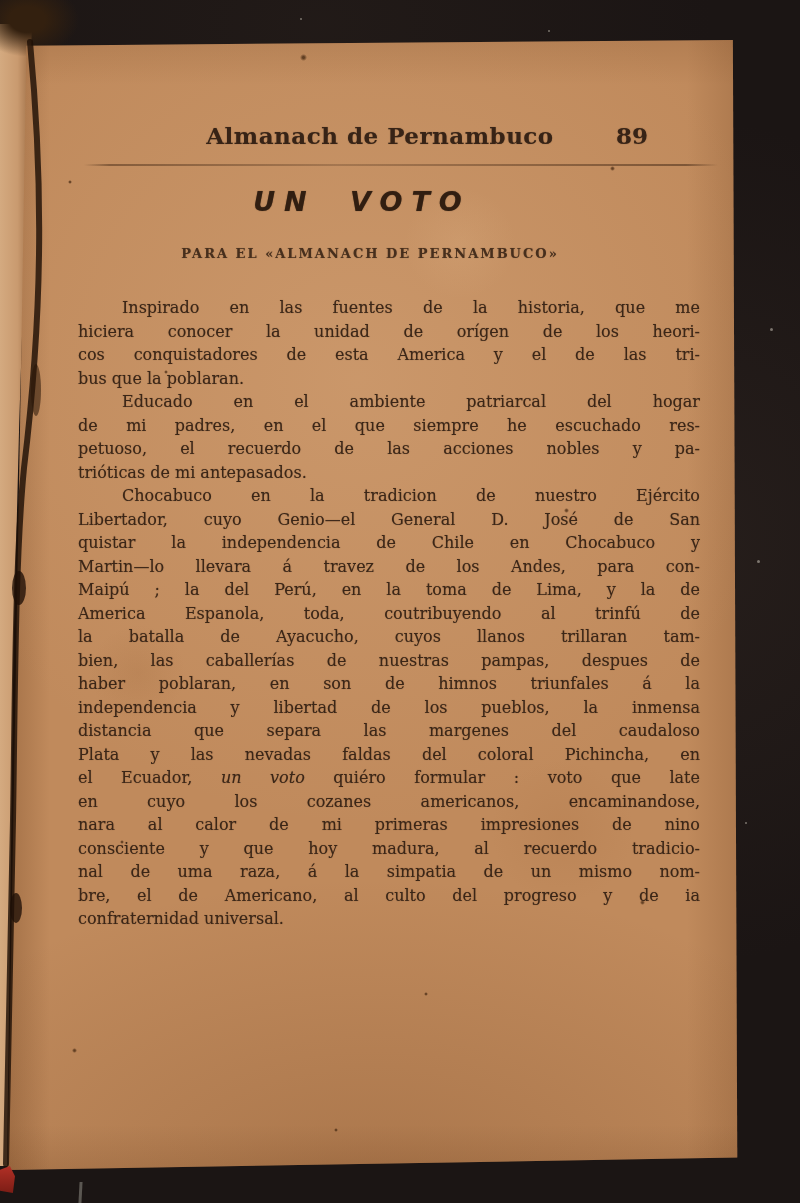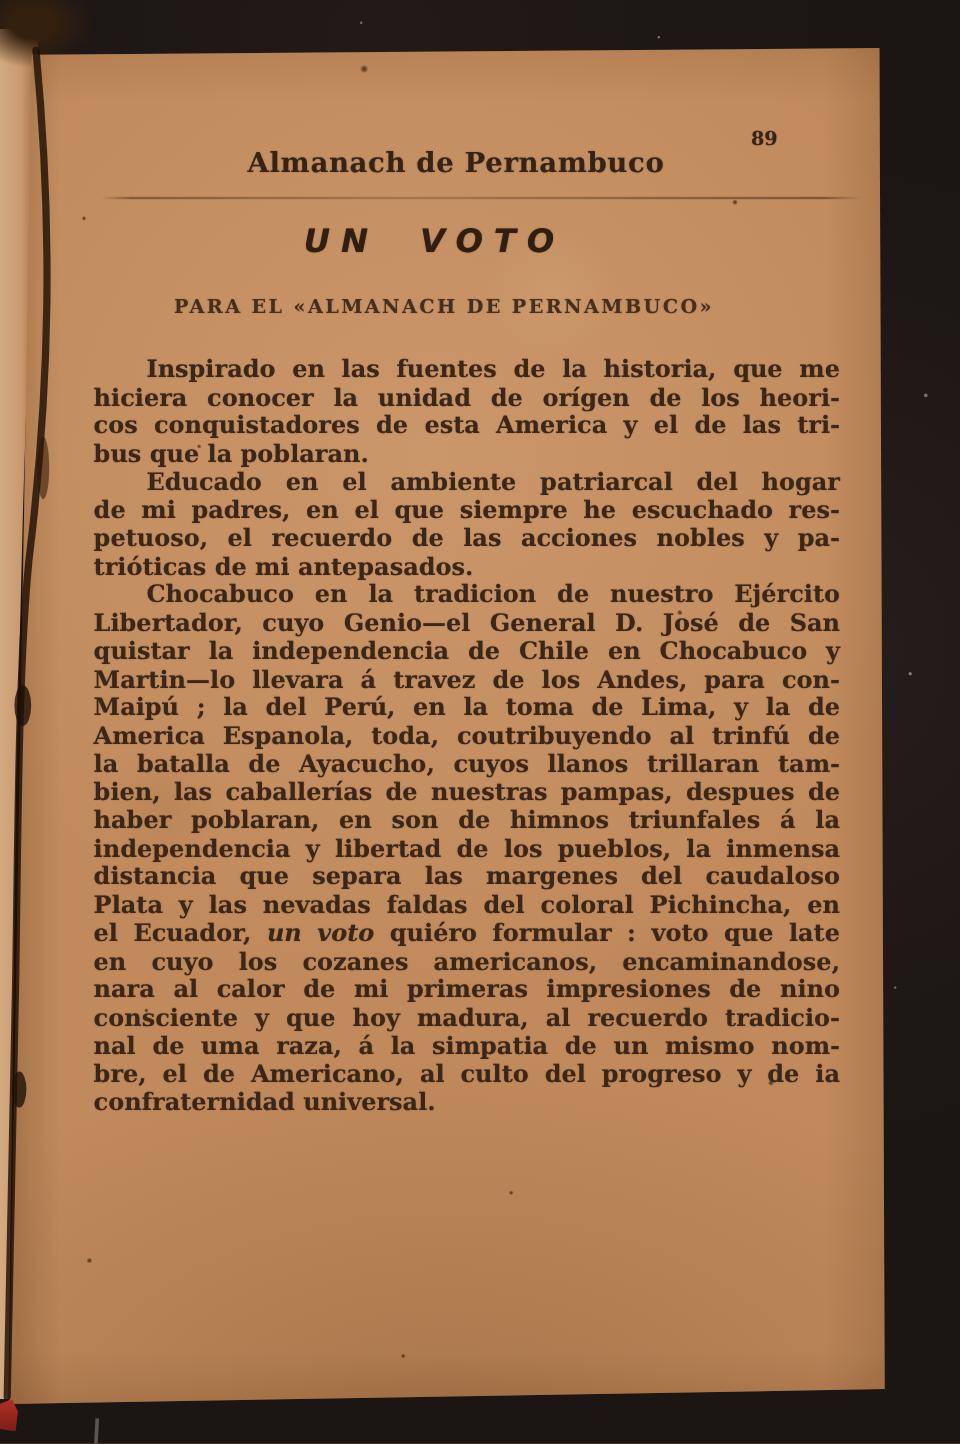--- a/index.html
+++ b/index.html
@@ -41,52 +41,51 @@
       #c08a5c;
   }
   .running-head{
     position:absolute;left:30px;right:14px;top:82px;
     text-align:center;
     font-weight:700;font-size:23px;letter-spacing:.5px;
     color:rgba(50,31,19,.93);
     text-shadow:0 0 1px rgba(50,31,19,.5);
   }
   .page-number{
-    position:absolute;right:90px;top:66px;
-    font-weight:700;font-size:16px;color:rgba(50,31,19,.93);
+    position:absolute;right:90px;top:82px;
+    font-weight:700;font-size:23px;color:rgba(50,31,19,.93);
     text-shadow:0 0 1px rgba(50,31,19,.5);
   }
   .head-rule{
     position:absolute;left:78px;top:124px;width:634px;height:2px;
     background:linear-gradient(90deg,
       rgba(70,42,22,0) 0%, rgba(70,42,22,.50) 4%, rgba(70,42,22,.26) 40%,
       rgba(70,42,22,.42) 68%, rgba(70,42,22,.55) 95%, rgba(70,42,22,0) 100%);
   }
   .article-title{
     position:absolute;left:0;right:20px;top:146px;margin:0;
     text-align:center;
     font-family:"DejaVu Sans",sans-serif;
     font-style:italic;font-weight:900;font-size:27px;
     letter-spacing:9px;word-spacing:16px;
     color:rgba(46,28,16,.95);
     text-shadow:0 0 1px rgba(46,28,16,.65);
   }
   .article-subtitle{
     position:absolute;left:0;right:4px;top:206px;
     text-align:center;
-    font-weight:700;font-size:16px;letter-spacing:2px;
+    font-weight:700;font-size:13px;letter-spacing:2px;
     color:rgba(56,35,21,.82);
     text-shadow:0 0 1px rgba(56,35,21,.45);
   }
   .body-text{
     position:absolute;left:72px;top:256px;width:622px;
-    font-size:20px;line-height:23.5px;
+    font-size:16px;line-height:23.5px;
     color:rgba(55,35,21,.95);
     text-shadow:0 0 1px rgba(55,35,21,.45);
-    font-weight:bold;
   }
   .body-line{text-align:justify;text-align-last:justify;}
   .body-line.first{text-indent:44px;}
   .body-line.last{text-align-last:left;}
   .body-line em{font-style:italic;}
   .speck{position:absolute;border-radius:50%;
     background:radial-gradient(circle,rgba(66,38,16,.75) 20%,rgba(66,38,16,0) 72%);}
   .dust{position:absolute;width:3px;height:3px;border-radius:50%;background:rgba(235,228,215,.45);}
   .red-mark{
     position:absolute;left:0;top:1166px;width:15px;height:27px;

